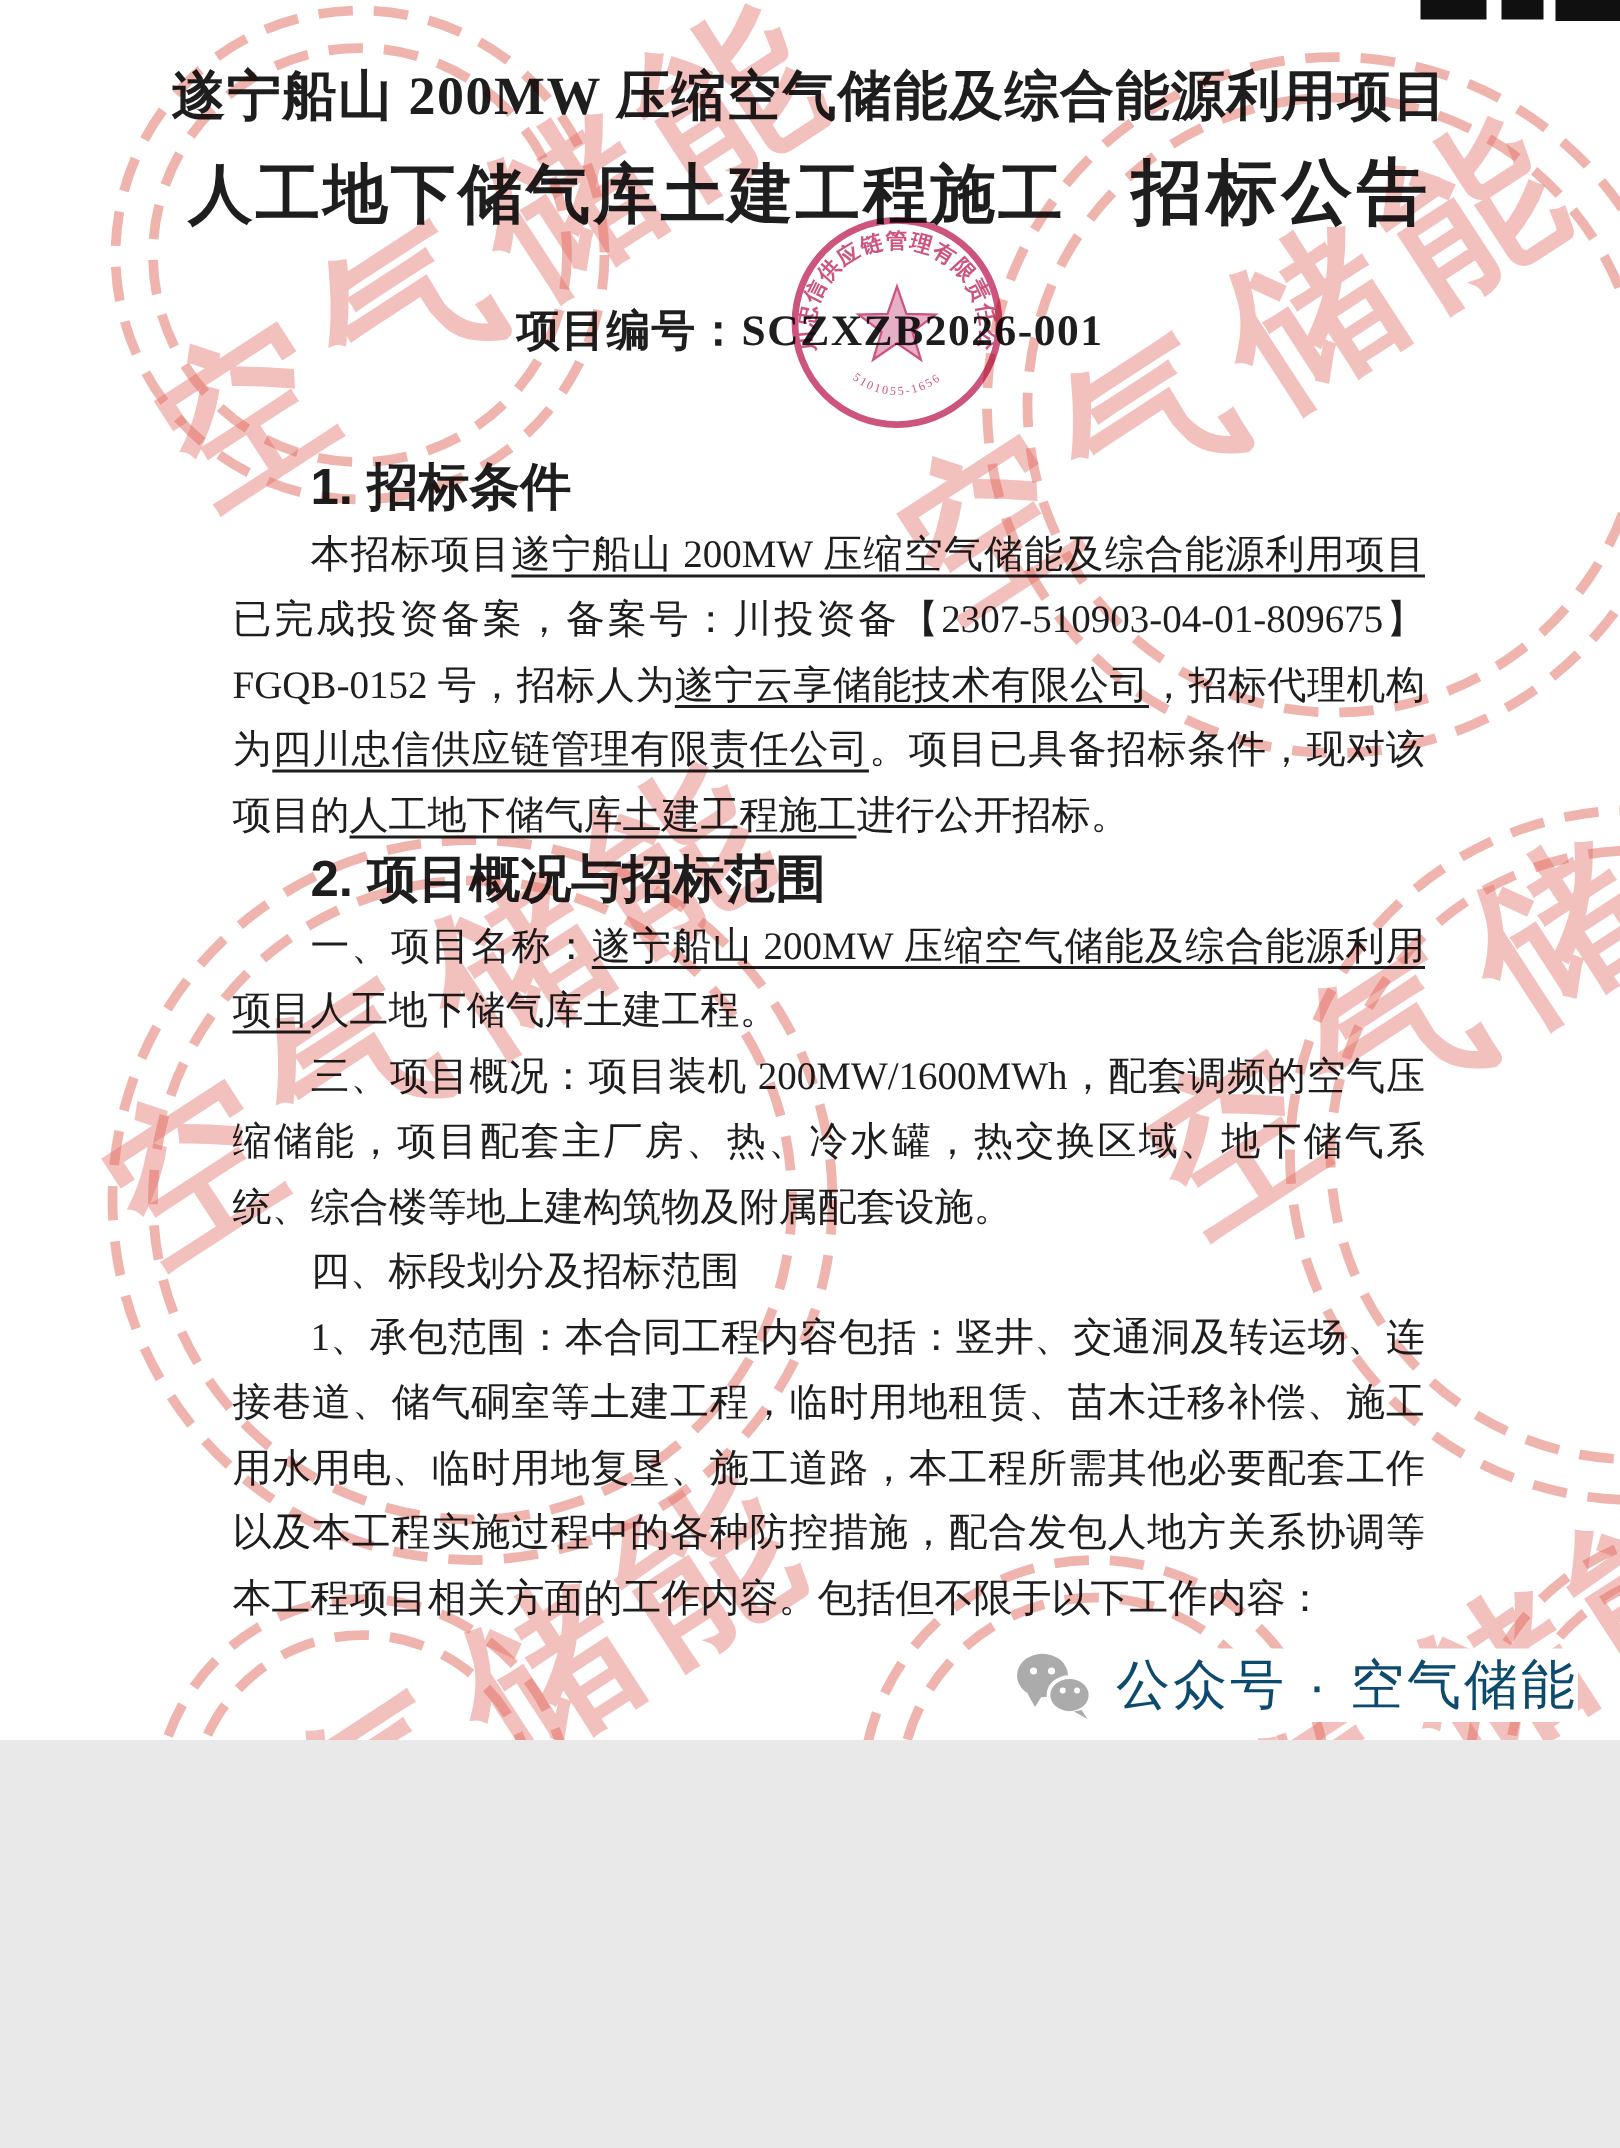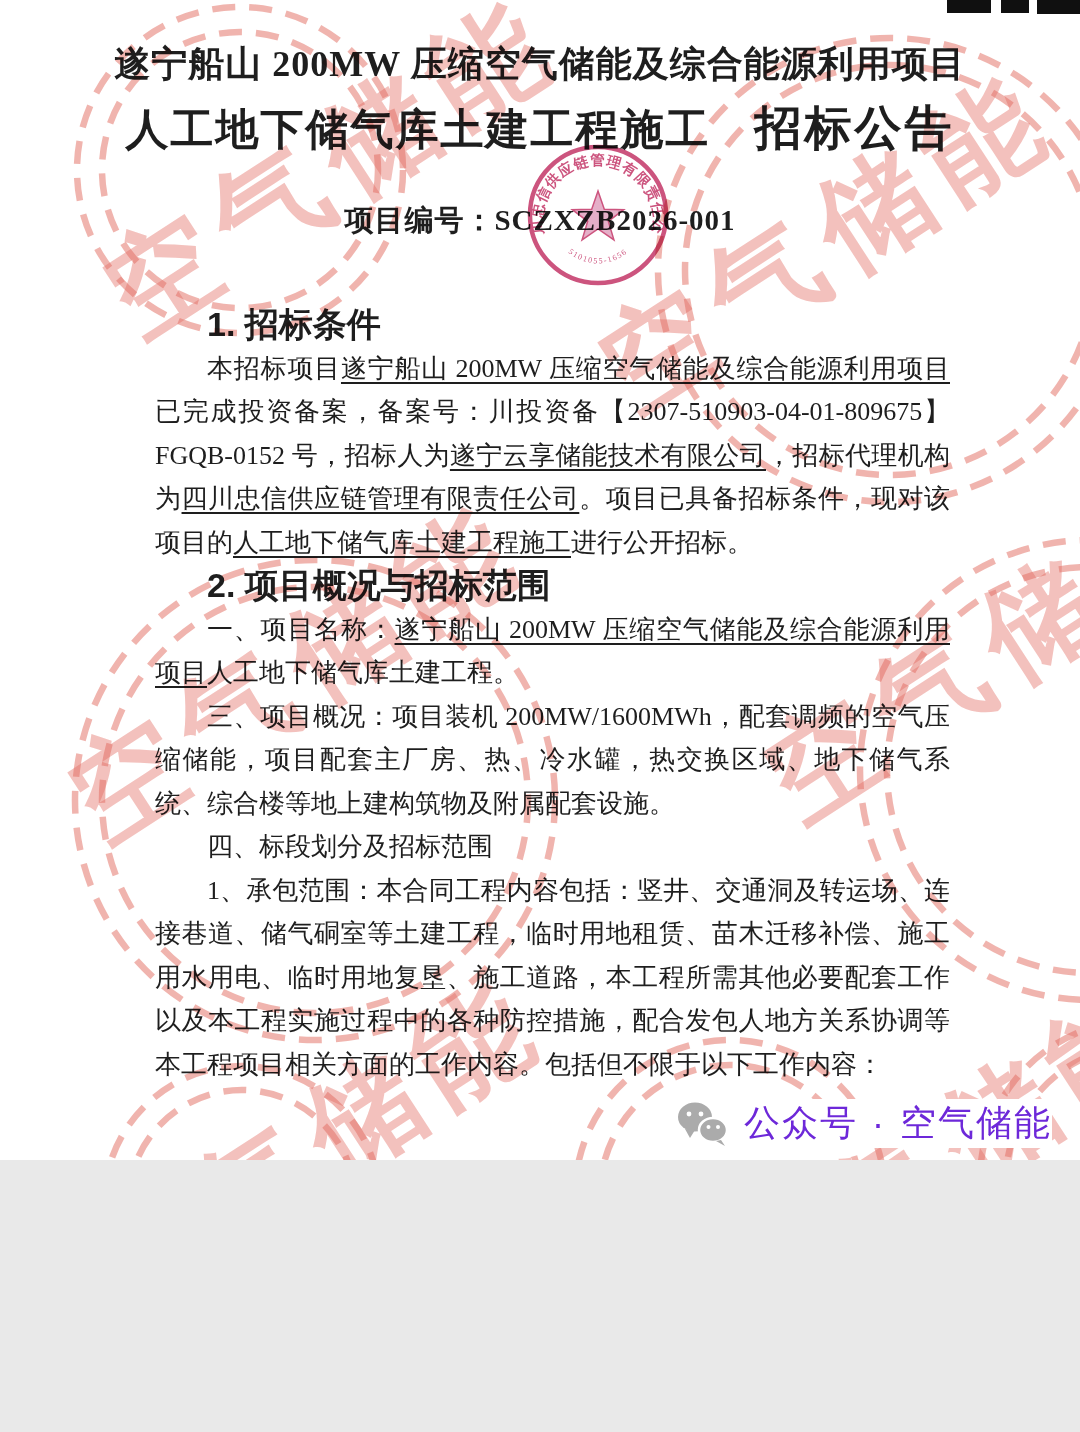--- a/index.html
+++ b/index.html
@@ -36,21 +36,21 @@
   .wm-ring{fill:none;stroke:rgba(228,118,108,0.55);stroke-width:6.5;stroke-dasharray:23 14;}
   
   .stamp{position:absolute;left:524px;top:141px;width:148px;height:148px;z-index:3;mix-blend-mode:multiply;opacity:.92;pointer-events:none;}
   .stamp-ring{fill:none;stroke:#c84573;stroke-width:4.5;}
   .stamp-co{font-size:14.5px;font-weight:700;fill:#c84573;letter-spacing:1px;font-family:"Liberation Serif","DejaVu Serif",serif;}
   .stamp-serial{font-size:8px;fill:#c84573;letter-spacing:1.5px;}
   .stamp-star{fill:#d783a9;fill-opacity:.7;stroke:#c84573;stroke-width:1.5;}
   
   .footer{
     position:absolute;right:28px;bottom:12px;z-index:6;display:flex;align-items:center;
-    font-family:"Liberation Sans","DejaVu Sans",sans-serif;font-size:36px;color:#6d28d9;letter-spacing:2px;background:#fff;padding-left:10px;justify-content:space-between;
+    font-family:"Liberation Sans","DejaVu Sans",sans-serif;font-size:36px;color:#0c4a6e;letter-spacing:2px;background:#fff;padding-left:10px;justify-content:space-between;
   }
   .footer .wx{margin-right:14px;display:block;}
   .footer .sep{margin:0 14px;}
 </style>
 </head>
 <body>
 
 <div class="page">
 
   <div class="masthead">

